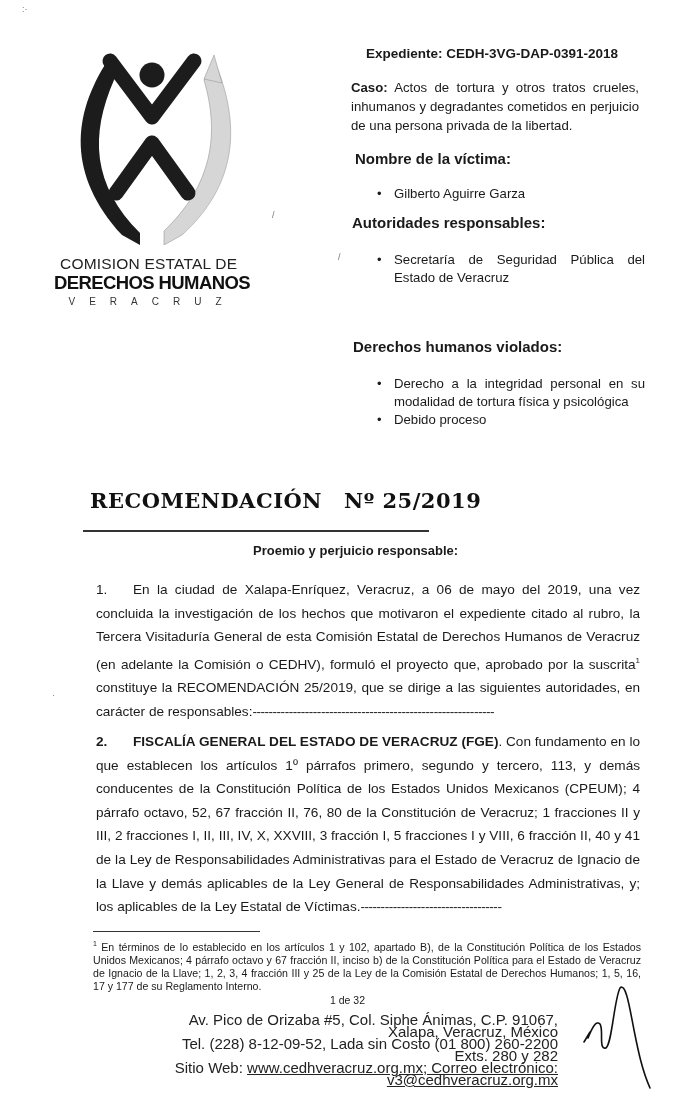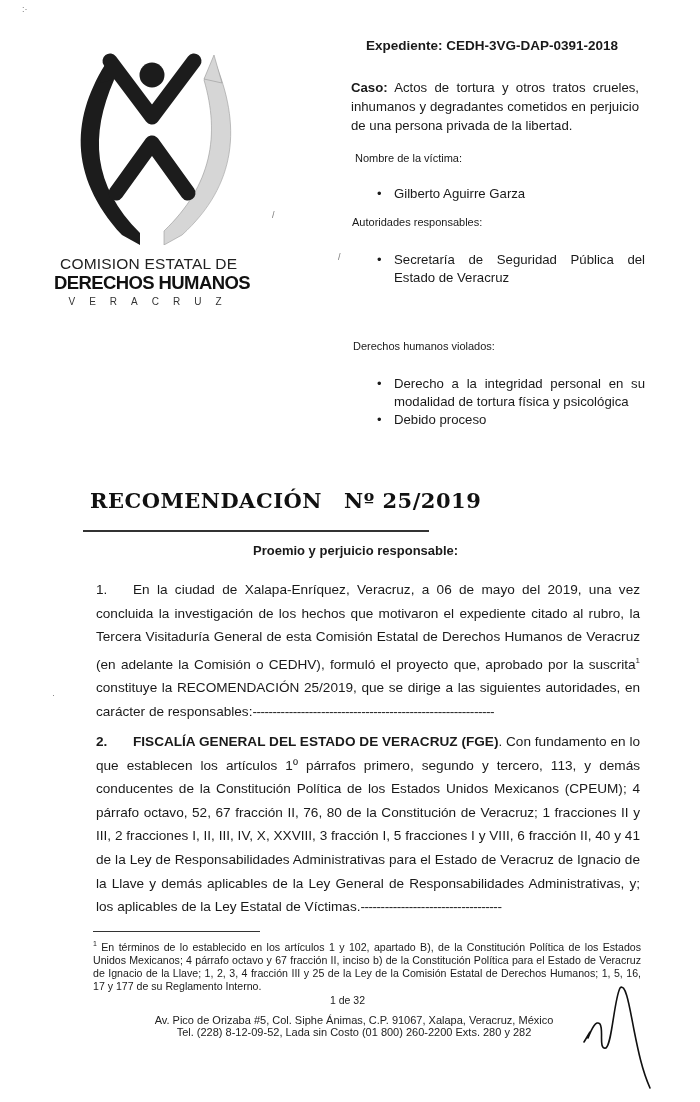--- a/index.html
+++ b/index.html
@@ -11,24 +11,24 @@
   .stray { font-size: 9px; color: #777; }
 
   
   #logo { left: 52px; top: 45px; width: 195px; height: 200px; }
   .org1 { left: 60px; top: 255px; width: 190px; text-align: left; font-size: 15.5px; letter-spacing: 0.2px; color: #222; }
   .org2 { left: 52px; top: 272px; width: 200px; text-align: center; font-size: 18.5px; font-weight: bold; letter-spacing: -0.6px; color: #111; }
   .org3 { left: 62px; top: 296px; width: 180px; text-align: center; font-size: 10px; letter-spacing: 14px; color: #333; }
 
   
   .hdr { font-size: 13.2px; line-height: 19px; }
-  .exp { left: 366px; top: 36px; font-weight: bold; font-size: 13.5px; }
+  .exp { left: 366px; top: 44px; font-weight: bold; font-size: 13.5px; }
   .caso { left: 351px; top: 78px; width: 288px; text-align: justify; }
   .caso b { font-weight: bold; }
-  .lbl { font-weight: normal; font-size: 11px; }
+  .lbl { font-weight: bold; font-size: 15px; }
   .victim-lbl { left: 355px; top: 149px; }
   .victim-list { left: 372px; top: 180px; }
   .auth-lbl { left: 352px; top: 213px; }
   .auth-list { left: 372px; top: 246px; width: 268px; }
   .der-lbl { left: 353px; top: 337px; }
   .der-list { left: 372px; top: 370px; width: 268px; }
 
   ul.bul { list-style: none; margin: 5px; padding: 0; }
   ul.bul li { position: relative; padding-left: 17px; text-align: justify; text-align-last: left; line-height: 18px; margin-bottom: 0px; }
   ul.bul li::before { content: "•"; position: absolute; left: 0; top: 0; font-size: 13px; }
@@ -46,21 +46,21 @@
   .pnum { display: inline-block; width: 37px; }
   .bold { font-weight: bold; }
   .dash-fill { letter-spacing: -0.5px; }
 
   
   .fn-rule { left: 93px; top: 931px; width: 167px; height: 1px; background: #333; }
   .footnote { left: 93px; top: 937px; width: 548px; font-size: 10.6px; line-height: 13.2px; text-align: justify; }
   .footnote sup { font-size: 7px; }
 
   .pageno { left: 330px; top: 994px; font-size: 10.5px; }
-  .addr { left: 150px; top: 1014px; width: 408px; text-align: center; font-size: 11px; line-height: 12px; color: #222; }
+  .addr { left: 150px; top: 1014px; width: 408px; text-align: right; font-size: 15px; line-height: 12px; color: #222; }
   .addr .link { text-decoration: underline; }
 
   #signature { left: 578px; top: 980px; width: 110px; height: 120px; }
   sup { font-size: 8px; }
 </style>
 </head>
 <body>
 
 <div class="abs stray" style="left:22px;top:4px;">:·</div>
 
@@ -131,17 +131,18 @@
 <div class="abs footnote">
   <sup>1</sup>
   <span>En términos de lo establecido en los artículos 1 y 102, apartado B), de la Constitución Política de los Estados Unidos Mexicanos; 4 párrafo octavo y 67 fracción II, inciso b) de la Constitución Política para el Estado de Veracruz de Ignacio de la Llave; 1, 2, 3, 4 fracción III y 25 de la Ley de la Comisión Estatal de Derechos Humanos; 1, 5, 16, 17 y 177 de su Reglamento Interno.</span>
 </div>
 
 <div class="abs pageno">1 de 32</div>
 
 <div class="abs addr">
   <div>Av. Pico de Orizaba #5, Col. Siphe Ánimas, C.P.  91067, Xalapa,  Veracruz, México</div>
   <div>Tel. (228) 8-12-09-52, Lada sin Costo (01 800) 260-2200 Exts. 280 y 282</div>
+  <div><span>Sitio Web: </span><span class="link">www.cedhveracruz.org.mx; Correo electrónico: v3@cedhveracruz.org.mx</span></div>
 </div>
 
 <svg id="signature" class="abs" viewBox="0 0 110 120">
   <path d="M6 62 L12 52 L10 58 C14 48, 18 40, 22 44 C26 50, 20 70, 28 68 C34 64, 36 20, 42 8 C48 2, 52 30, 56 50 C60 70, 64 90, 72 108" fill="none" stroke="#111" stroke-width="1.6" stroke-linecap="round" stroke-linejoin="round"></path>
 </svg>
 
 </body></html>

